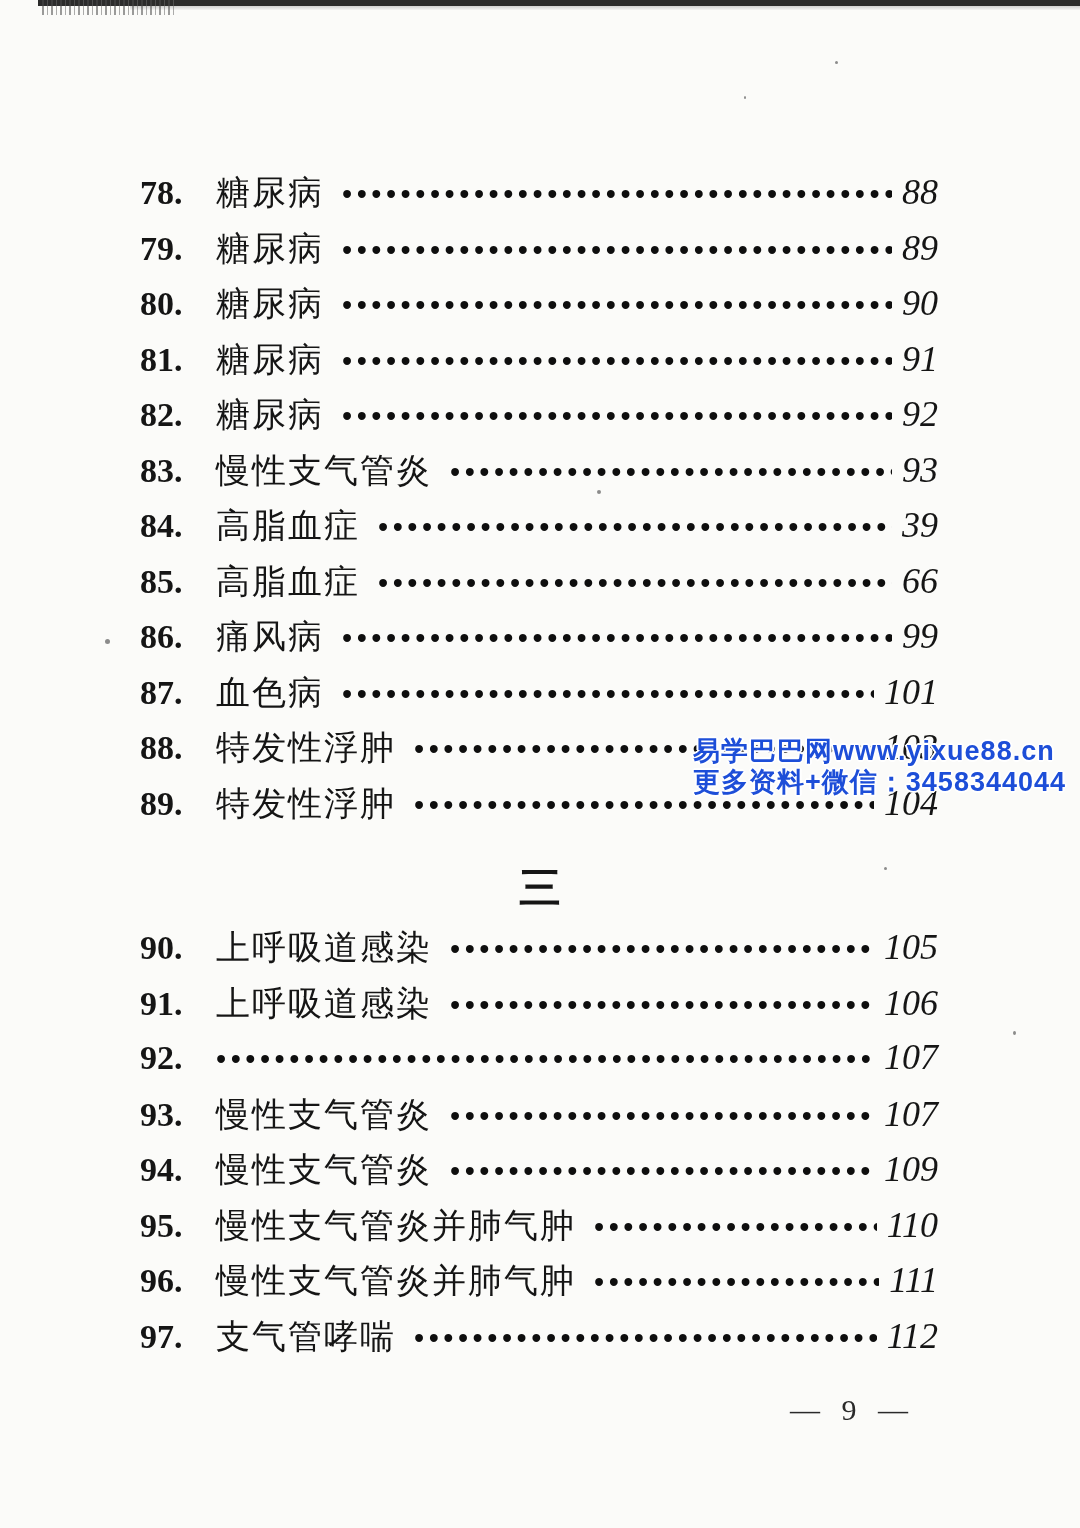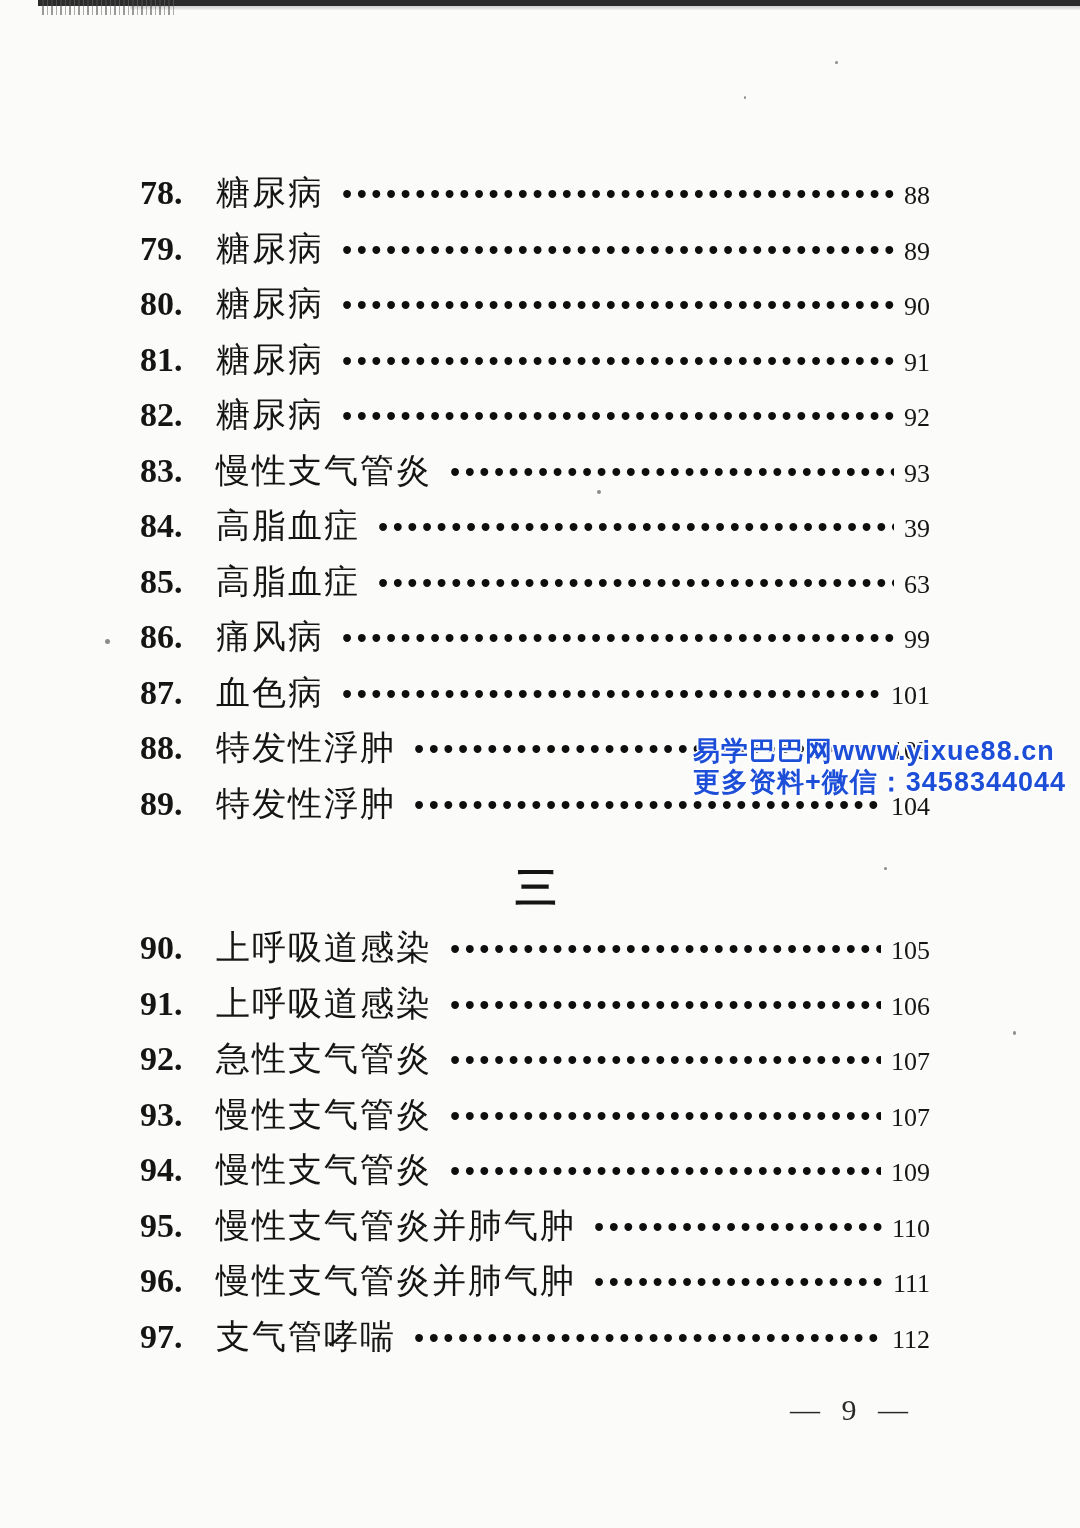--- a/index.html
+++ b/index.html
@@ -13,21 +13,21 @@
   }
 
   
   .top-bar   { position:absolute; top:0; left:38px; right:0; height:6px; background:#2b2b2b; }
   .top-fade  { position:absolute; top:6px; left:130px; right:0; height:4px;
                background:linear-gradient(#b9b9b9,#efefef); opacity:.65; }
   .top-noise { position:absolute; top:0; left:42px; width:135px; height:15px; opacity:.55;
                background:repeating-linear-gradient(90deg,#4a4a4a 0 2px,transparent 2px 5px,
                           #6a6a6a 5px 6px,transparent 6px 9px); }
 
-  .toc { position:absolute; top:170px; left:0; right:8px; }
+  .toc { position:absolute; top:170px; left:0; right:0; }
 
   .toc-row {
     display:flex; align-items:baseline;
     height:55.5px;
     padding:0 142px 0 140px;
   }
   .num {
     flex:0 0 76px;
     font-family:"Liberation Serif", serif;
     font-weight:bold; font-size:34px;
@@ -35,21 +35,21 @@
   .title {
     font-weight:normal; font-size:34px; letter-spacing:2px;
     white-space:nowrap; margin-right:18px;
   }
   .leader {
     flex:1 1 auto; overflow:hidden; white-space:nowrap;
     font-size:29px; letter-spacing:4.5px; color:#0e0e0e;
   }
   .pageno {
     font-family:"Liberation Serif", serif;
-    font-size:26px; padding-left:10px;
+    font-size:36px; padding-left:10px;font-style:italic;
   }
 
   .section-heading {
     margin:26px 0 0; height:52px; line-height:52px;
     text-align:center;
     font-family:"Liberation Serif", serif;
     font-weight:bold; font-size:42px;
   }
   .group-2 { margin-top:11px; }
 
@@ -123,21 +123,21 @@
         <div class="toc-row">
           <span class="num">84.</span>
           <span class="title">高脂血症</span>
           <span class="leader">••••••••••••••••••••••••••••••••••••••••••••••••••••••••••••••••••••••••••••••••••••••••••</span>
           <span class="pageno">39</span>
         </div>
         <div class="toc-row">
           <span class="num">85.</span>
           <span class="title">高脂血症</span>
           <span class="leader">••••••••••••••••••••••••••••••••••••••••••••••••••••••••••••••••••••••••••••••••••••••••••</span>
-          <span class="pageno">63</span>
+          <span class="pageno">66</span>
         </div>
         <div class="toc-row">
           <span class="num">86.</span>
           <span class="title">痛风病</span>
           <span class="leader">••••••••••••••••••••••••••••••••••••••••••••••••••••••••••••••••••••••••••••••••••••••••••</span>
           <span class="pageno">99</span>
         </div>
         <div class="toc-row">
           <span class="num">87.</span>
           <span class="title">血色病</span>
@@ -166,21 +166,20 @@
           <span class="pageno">105</span>
         </div>
         <div class="toc-row">
           <span class="num">91.</span>
           <span class="title">上呼吸道感染</span>
           <span class="leader">••••••••••••••••••••••••••••••••••••••••••••••••••••••••••••••••••••••••••••••••••••••••••</span>
           <span class="pageno">106</span>
         </div>
         <div class="toc-row">
           <span class="num">92.</span>
-          <span class="title">急性支气管炎</span>
           <span class="leader">••••••••••••••••••••••••••••••••••••••••••••••••••••••••••••••••••••••••••••••••••••••••••</span>
           <span class="pageno">107</span>
         </div>
         <div class="toc-row">
           <span class="num">93.</span>
           <span class="title">慢性支气管炎</span>
           <span class="leader">••••••••••••••••••••••••••••••••••••••••••••••••••••••••••••••••••••••••••••••••••••••••••</span>
           <span class="pageno">107</span>
         </div>
         <div class="toc-row">

